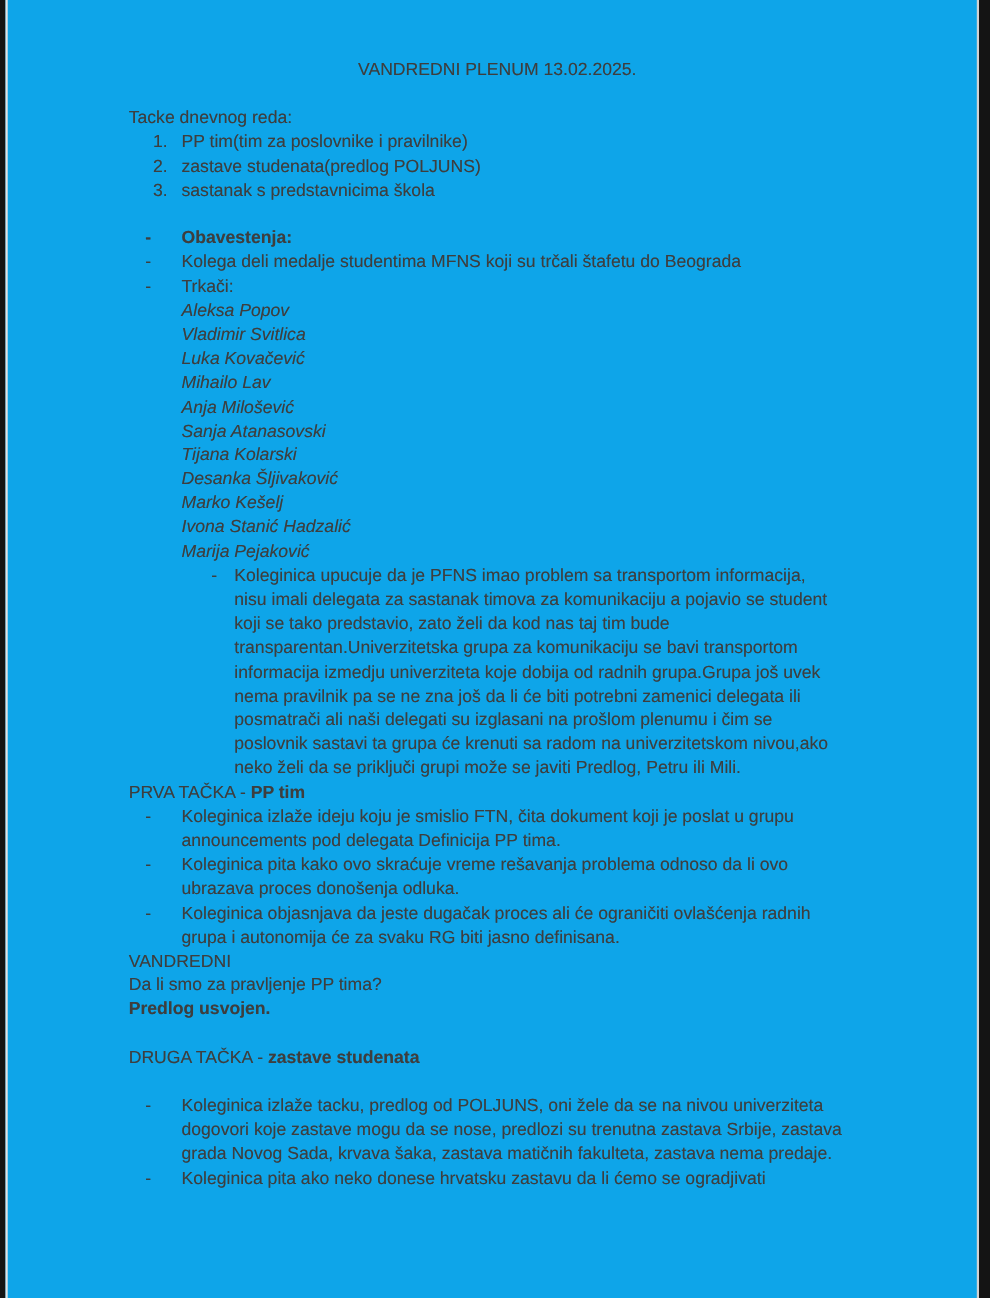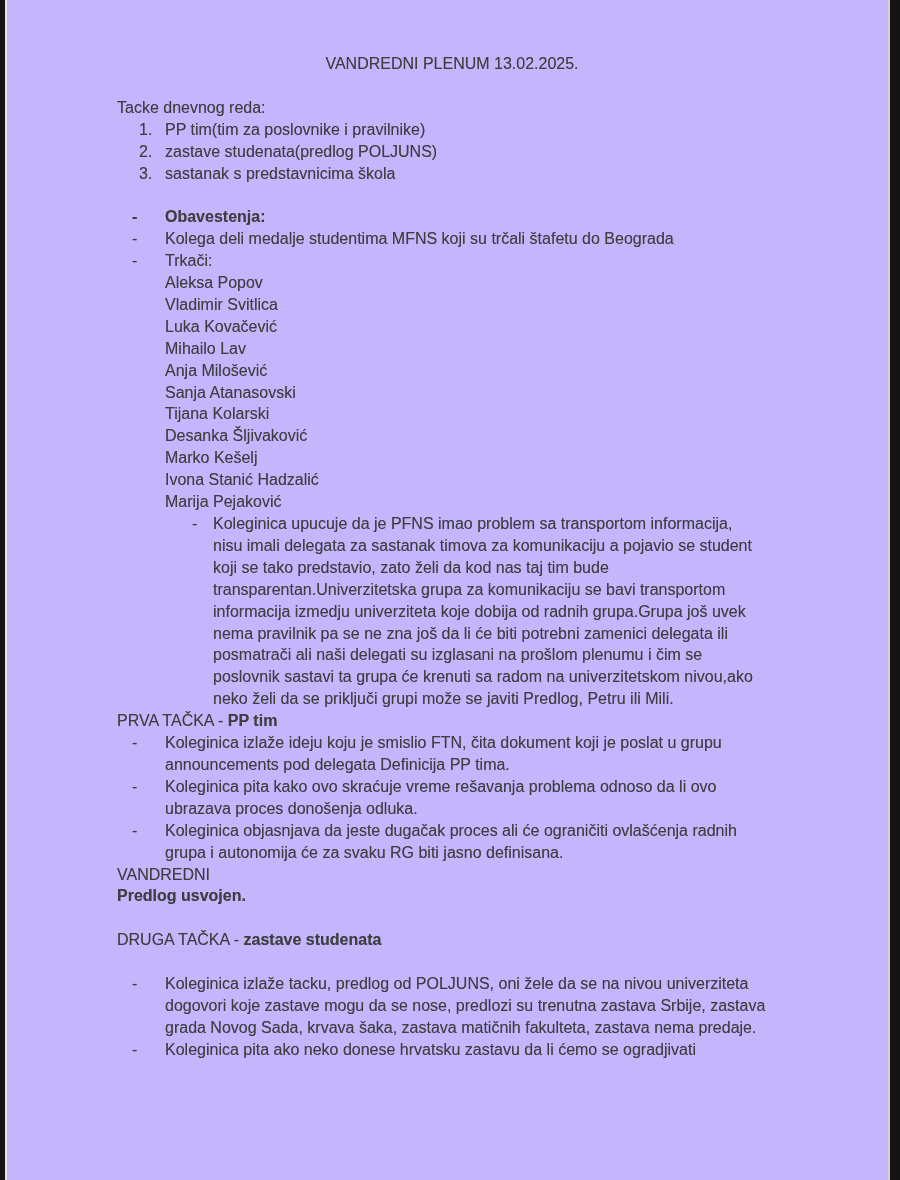--- a/index.html
+++ b/index.html
@@ -7,21 +7,21 @@
     width: 900px; height: 1180px;
     background: #141414;            
     position: relative;
     overflow: hidden;
     font-family: "Liberation Sans", sans-serif;
   }
   .page {
     position: absolute;
     left: 5px; top: 0; bottom: 0;
     width: 885px;
-    background: #c4b5fd;
+    background: #0ea5e9;
     border-left: 2px solid #e3e3e3;
     border-right: 2px solid #d2d2d2;
     box-sizing: border-box;
   }
   .doc {
     position: absolute;
     top: 53px; left: 110px; right: 18px;
     color: #3e3e3e;
     font-size: 16px;
     line-height: 21.9px;
@@ -34,21 +34,21 @@
 
   
   .num-item { display: flex; }
   .num-item .num { display: inline-block; margin-left: 22px; width: 26px; }
 
   
   .b1 { position: relative; padding-left: 48px; }
   .b1::before { content: "-"; position: absolute; left: 15px; top: 0; }
 
   
-  .runner { padding-left: 48px; }
+  .runner { padding-left: 48px; font-style: italic; }
 
   
   .b2 { position: relative; padding-left: 96px; }
   .b2::before { content: "-"; position: absolute; left: 75px; top: 0; }
 </style>
 </head>
 <body>
 
 <div class="page">
   <div class="doc">
@@ -119,20 +119,21 @@
           <div class="line">Koleginica pita kako ovo skraćuje vreme rešavanja problema odnoso da li ovo</div>
           <div class="line">ubrazava proces donošenja odluka.</div>
         </div>
         <div class="b1">
           <div class="line">Koleginica objasnjava da jeste dugačak proces ali će ograničiti ovlašćenja radnih</div>
           <div class="line">grupa i autonomija će za svaku RG biti jasno definisana.</div>
         </div>
       </div>
 
     <div class="line">VANDREDNI</div>
+    <div class="line">Da li smo za pravljenje PP tima?</div>
     <div class="line bold">Predlog usvojen.</div>
 
     <div class="sp"></div>
 
     <div class="line"><span>DRUGA TAČKA - </span><span class="bold">zastave studenata</span></div>
 
     <div class="sp"></div>
 
     <div id="s1-bullets">
         <div class="b1">

